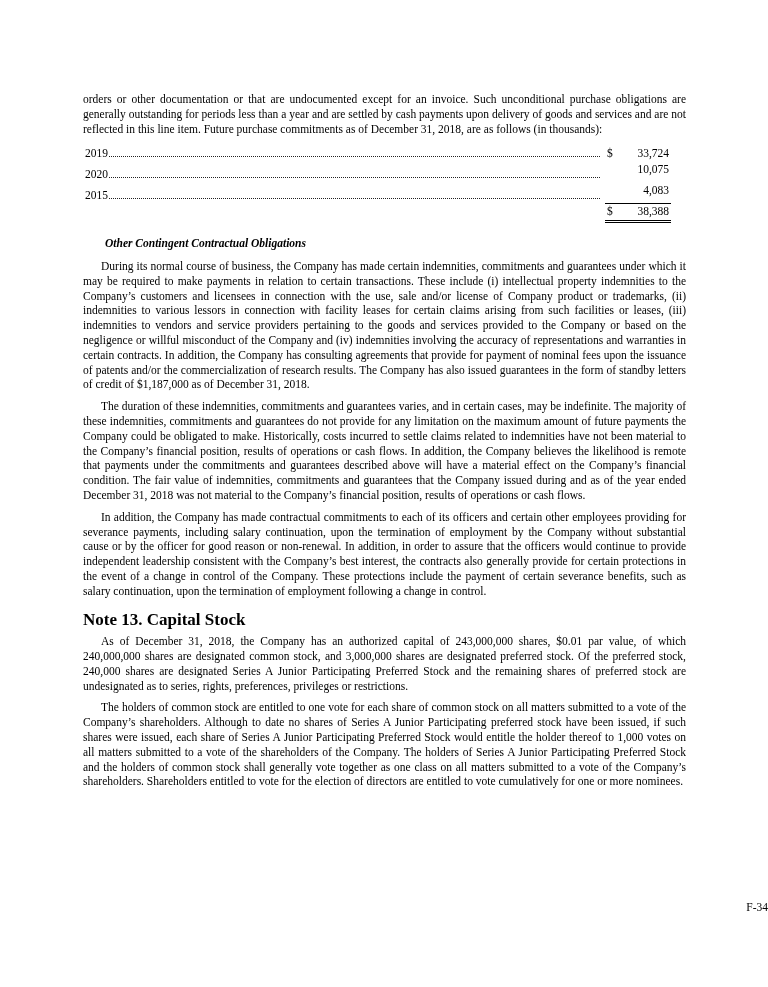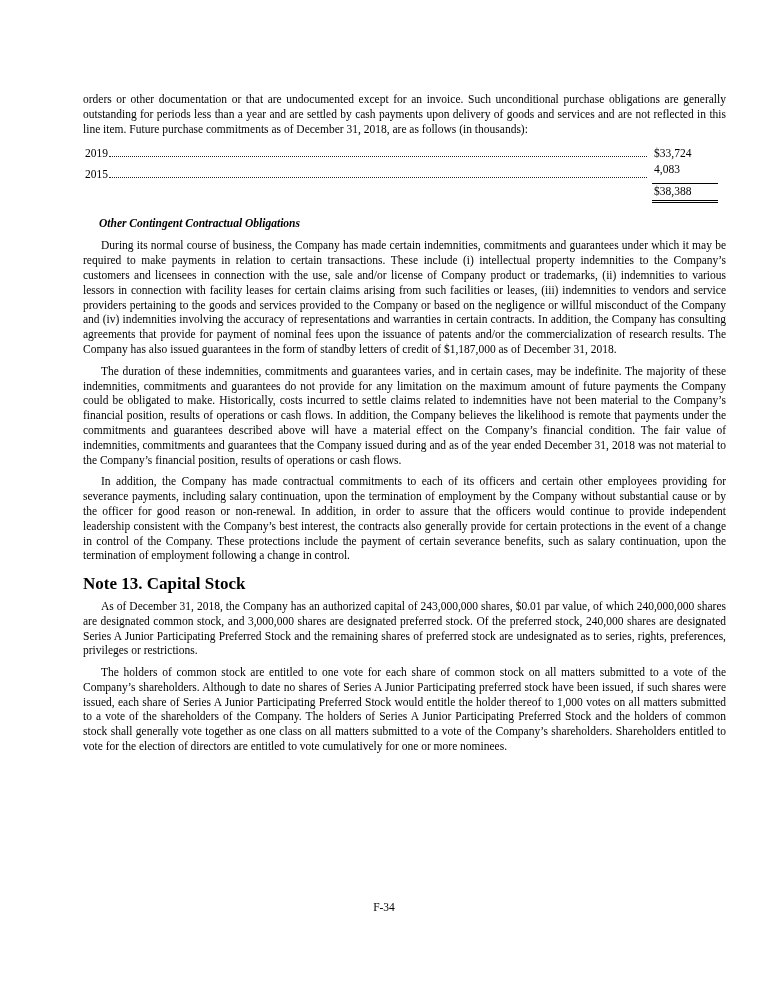--- a/index.html
+++ b/index.html
@@ -5,92 +5,100 @@
   html, body { margin: 0; padding: 0; }
   body {
     width: 768px; height: 987px;
     background: #ffffff;
     font-family: "Liberation Serif", serif;
     color: #000;
     position: relative;
     overflow: hidden;
   }
   .page {
-    padding: 92px 42px 0 83px;
+    padding: 92px 82px 0 83px;
     font-size: 11.5px;
     line-height: 14.8px;
   }
   .para {
     margin: 0 0 7px 0;
     text-align: justify;
     text-indent: 18px;
   }
   .para.no-indent { text-indent: 0; }
   .subheading {
     font-weight: bold;
     font-style: italic;
     font-size: 11.5px;
-    margin: 13px 0 8px 16px;
+    margin: 13px 0 8px 22px;
     line-height: 14.8px;
   }
   .note-heading {
     font-weight: bold;
     font-size: 17px;
     margin: 14px 0 7px 0;
     line-height: 14.8px;
   }
   
-  .commit-table { margin: 10px 8px 12px 2px; }
+  .commit-table { margin: 10px 15px 12px 2px; }
   .t-row {
     display: flex;
     align-items: baseline;
     line-height: 15.8px;
   }
   .t-label { white-space: nowrap; }
   .t-leader {
     flex: 1;
     border-bottom: 1px dotted #222;
     margin: 0 5px 3px 1px;
     height: 1px;
   }
   .t-spacer { flex: 1; }
   .amt-group {
     display: flex;
     justify-content: space-between;
     width: 62px;
     padding: 0 2px;
   }
   .t-cur { text-align: left; }
-  .t-amt { flex: 1; }
+  .t-amt { text-align: right; flex: 1; }
   .total-row .amt-group {
     border-top: 1px solid #000;
     border-bottom: 3px double #000;
   }
   .footer {
     position: absolute;
     top: 901px; left: 0;
     width: 768px;
-    text-align: center;
+    text-align: right;
     font-size: 11.5px;
   }
 </style>
 </head>
 <body>
 
 <div class="page">
 
   <p class="para no-indent">orders or other documentation or that are undocumented except for an invoice. Such unconditional purchase obligations are generally outstanding for periods less than a year and are settled by cash payments upon delivery of goods and services and are not reflected in this line item. Future purchase commitments as of December 31, 2018, are as follows (in thousands):</p>
 
   <div class="commit-table">
     <div class="t-row">
       <span class="t-label">2019</span>
       <span class="t-leader"></span>
       <span class="amt-group">
         <span class="t-cur">$</span>
         <span class="t-amt">33,724</span>
+      </span>
+    </div>
+    <div class="t-row">
+      <span class="t-label">2020</span>
+      <span class="t-leader"></span>
+      <span class="amt-group">
+        <span class="t-cur"></span>
+        <span class="t-amt">10,075</span>
       </span>
     </div>
     <div class="t-row">
       <span class="t-label">2015</span>
       <span class="t-leader"></span>
       <span class="amt-group">
         <span class="t-cur"></span>
         <span class="t-amt">4,083</span>
       </span>
     </div>

